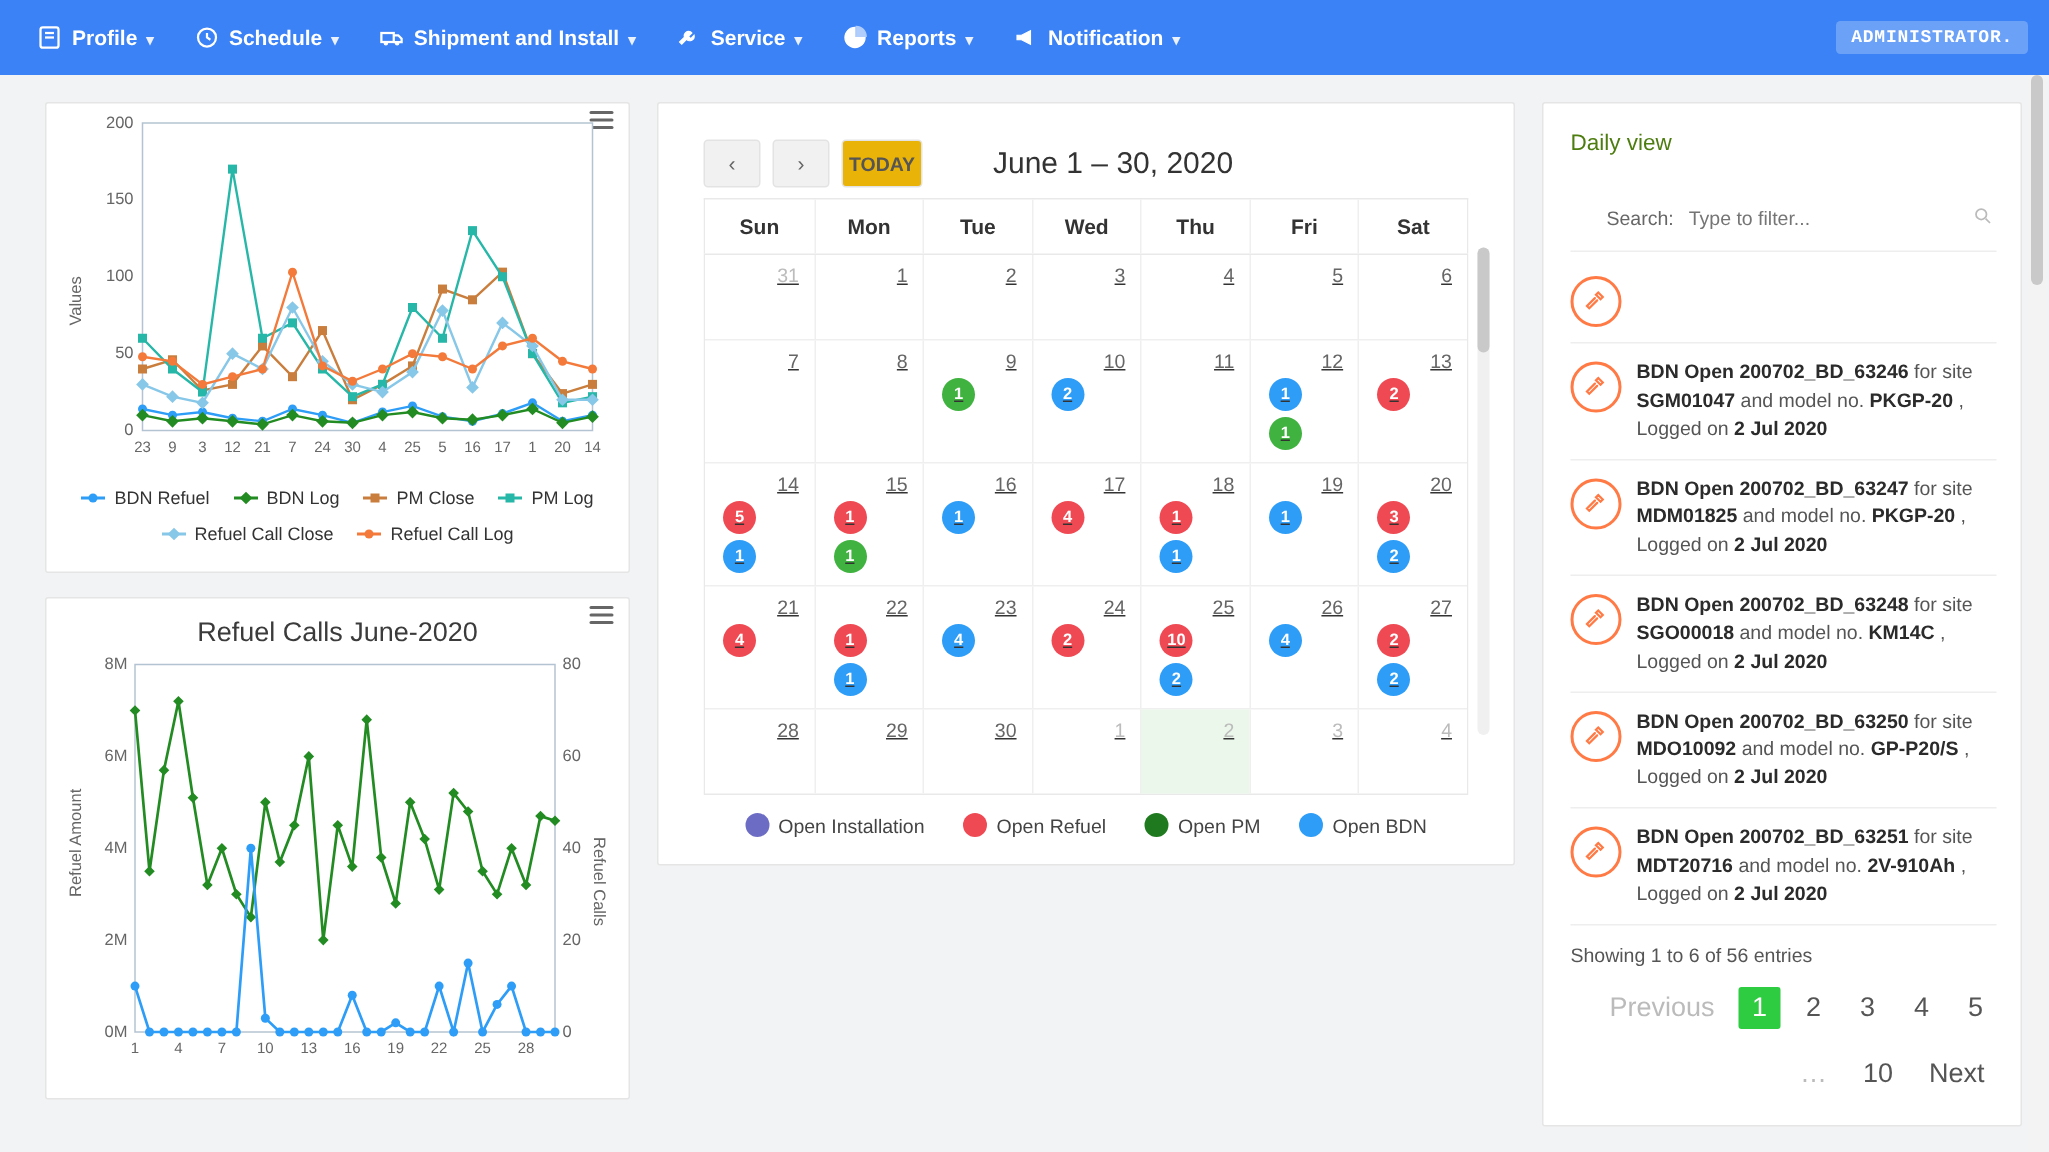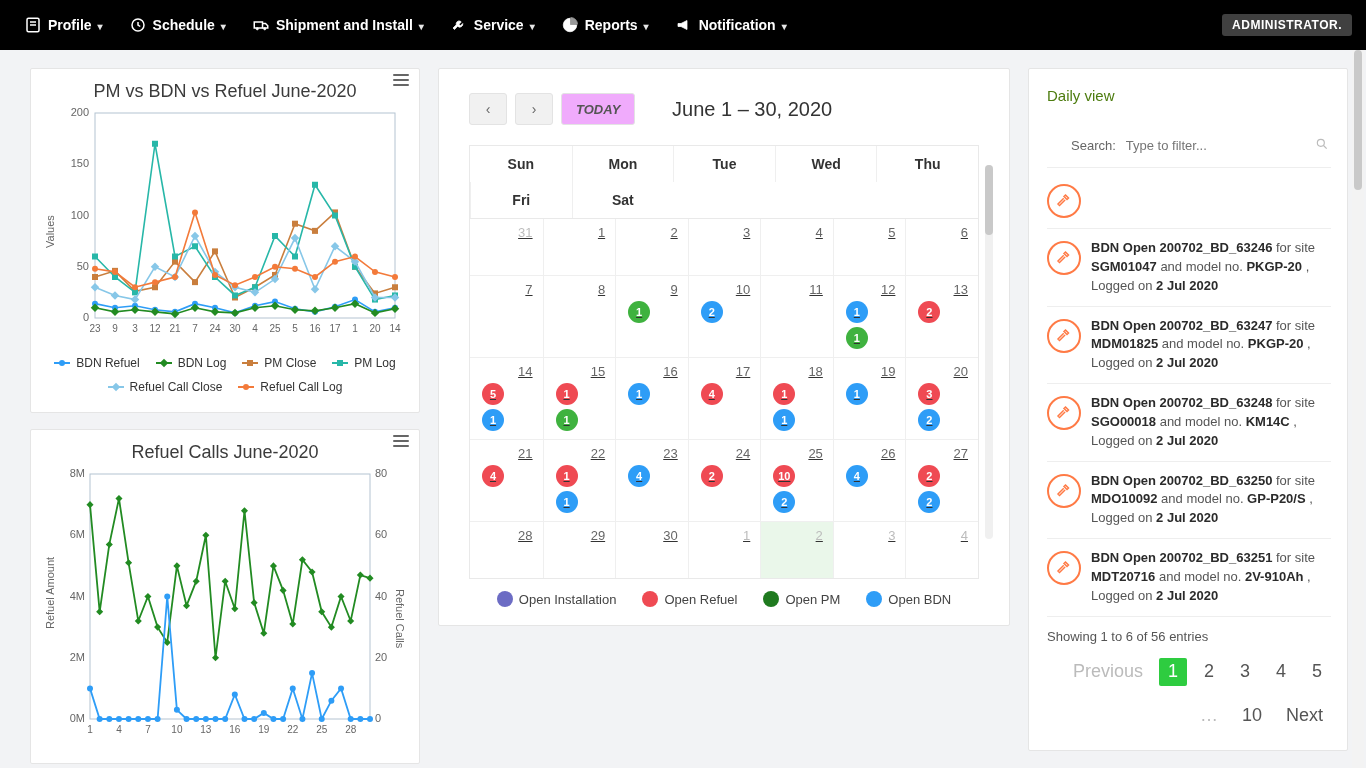--- a/index.html
+++ b/index.html
@@ -1,26 +1,26 @@
 <!DOCTYPE html>
 <html><head>
 <meta charset="utf-8">
 <style>
   * { box-sizing: border-box; margin: 0; padding: 0; }
   html, body { height: 100%; }
   body { font-family: -apple-system, BlinkMacSystemFont, "Segoe UI", Arial, sans-serif; background: #f2f3f5; color: #333; font-size: 13px; overflow: hidden; }
 
   
-  .topnav { height: 50px; background: #000000; display: flex; align-items: center; padding: 0 14px; gap: 6px; }
+  .topnav { height: 50px; background: #3b82f6; display: flex; align-items: center; padding: 0 14px; gap: 6px; }
   .nav-item { display: flex; align-items: center; gap: 6px; color: #fff; font-weight: 600; padding: 6px 10px; cursor: pointer; font-size: 14px; }
   .nav-item .caret::after { content: " \25BE"; font-size: 10px; opacity: .9; }
   .nav-icon { width: 18px; height: 18px; display: inline-flex; align-items: center; justify-content: center; }
   .nav-icon svg { width: 18px; height: 18px; fill: #fff; stroke: #fff; }
   .nav-spacer { flex: 1; }
-  .admin-pill { background: rgba(255,255,255,.25); color: #fff; padding: 4px 10px; border-radius: 3px; font-weight: 700; font-size: 12px; letter-spacing: .5px; cursor: pointer; }
+  .admin-pill { background: rgba(255,255,255,.25); color: #fff; padding: 4px 10px; border-radius: 3px; font-weight: 700; font-size: 12px; letter-spacing: .5px; cursor: pointer; font-family: Liberation Mono, monospace; }
 
   
   .page { display: flex; height: calc(100% - 50px); width: 100%; overflow-y: auto; padding: 18px 18px 0 30px; gap: 18px; }
   .left-col { width: 390px; flex: 0 0 390px; display: flex; flex-direction: column; gap: 16px; }
   .mid-col { flex: 1; min-width: 520px; }
   .right-col { width: 320px; flex: 0 0 320px; }
 
   .card { background: #fff; border: 1px solid #e5e5e5; border-radius: 2px; }
 
   
@@ -48,28 +48,28 @@
   .lg-diamond::after { transform: rotate(45deg); }
 
   
   .plot-wrap2 { position: relative; width: 370px; height: 280px; margin: 0 auto; }
   .plot-wrap2 svg { width: 100%; height: 100%; overflow: visible; }
 
   
   .cal-card { padding: 24px 30px 18px 30px; }
   .cal-top { display: flex; align-items: center; gap: 8px; }
   .btn-sq { width: 38px; height: 32px; display: flex; align-items: center; justify-content: center; background: #f1f1f1; border: 1px solid #e3e3e3; border-radius: 3px; cursor: pointer; color: #666; font-size: 14px; }
-  .btn-today { padding: 0 14px; height: 32px; display: flex; align-items: center; background: #f0abfc; border: 1px solid #e3e3e3; border-radius: 3px; cursor: pointer; color: #555; font-weight: 600; font-size: 13px; font-style: italic; }
+  .btn-today { padding: 0 4px; height: 32px; display: flex; align-items: center; background: #eab308; border: 1px solid #e3e3e3; border-radius: 3px; cursor: pointer; color: #555; font-weight: 600; font-size: 13px; }
   .cal-range { flex: 1; text-align: center; font-size: 20px; color: #333; }
   .cal-scroll { position: relative; }
   .cal-inner { overflow: hidden; }
   .cal-scrollbar { position: absolute; right: -14px; top: 40px; bottom: 40px; width: 8px; background: #f0f0f0; border-radius: 4px; }
   .cal-thumb { position: absolute; left: 0; right: 0; top: 0; height: 70px; background: #c9c9c9; border-radius: 4px; }
 
-  .cal-head { display: grid; grid-template-columns: repeat(5, 1fr); border: 1px solid #e9e9e9; border-bottom: none; margin-top: 20px; }
+  .cal-head { display: grid; grid-template-columns: repeat(7, 1fr); border: 1px solid #e9e9e9; border-bottom: none; margin-top: 7px; }
   .cal-head div { text-align: center; padding: 10px 0; font-weight: 700; color: #333; font-size: 14px; }
   .cal-head div + div { border-left: 1px solid #efefef; text-align: center; }
   .cal-grid { border: 1px solid #e9e9e9; text-decoration: underline; }
   .cal-row { display: grid; grid-template-columns: repeat(7, 1fr); }
   .cal-row + .cal-row { border-top: 1px solid #efefef; }
   .cal-cell { min-height: 56px; padding: 4px 6px; position: relative; }
   .cal-cell + .cal-cell { border-left: 1px solid #efefef; }
   .cal-date { text-align: right; font-size: 13px; color: #666; padding: 2px 4px 4px 0; }
   .cal-date.muted { color: #bcbcbc; }
   .cal-events { display: flex; flex-direction: column; gap: 4px; padding: 0 0 4px 6px; }
@@ -174,21 +174,20 @@
     <span class="caret"></span>
   </div>
   <div class="nav-spacer"></div>
   <div class="admin-pill">ADMINISTRATOR.</div>
 </div>
 
 <div class="page">
 
   <div class="left-col">
     <div class="card chart-card">
-      <div class="chart-title">PM vs BDN vs Refuel June-2020</div>
       <div class="chart-menu">
           <span class="hamburger"></span>
         </div>
       <div class="plot-wrap">
         <svg viewBox="0 0 370 240" id="plot1">
 
           <text class="vaxis-title" transform="rotate(-90) translate(-140, 14)">Values</text>
 
           <rect x="55" y="5" width="300" height="205" fill="#fff" stroke="#b4c3d1"></rect>
 

